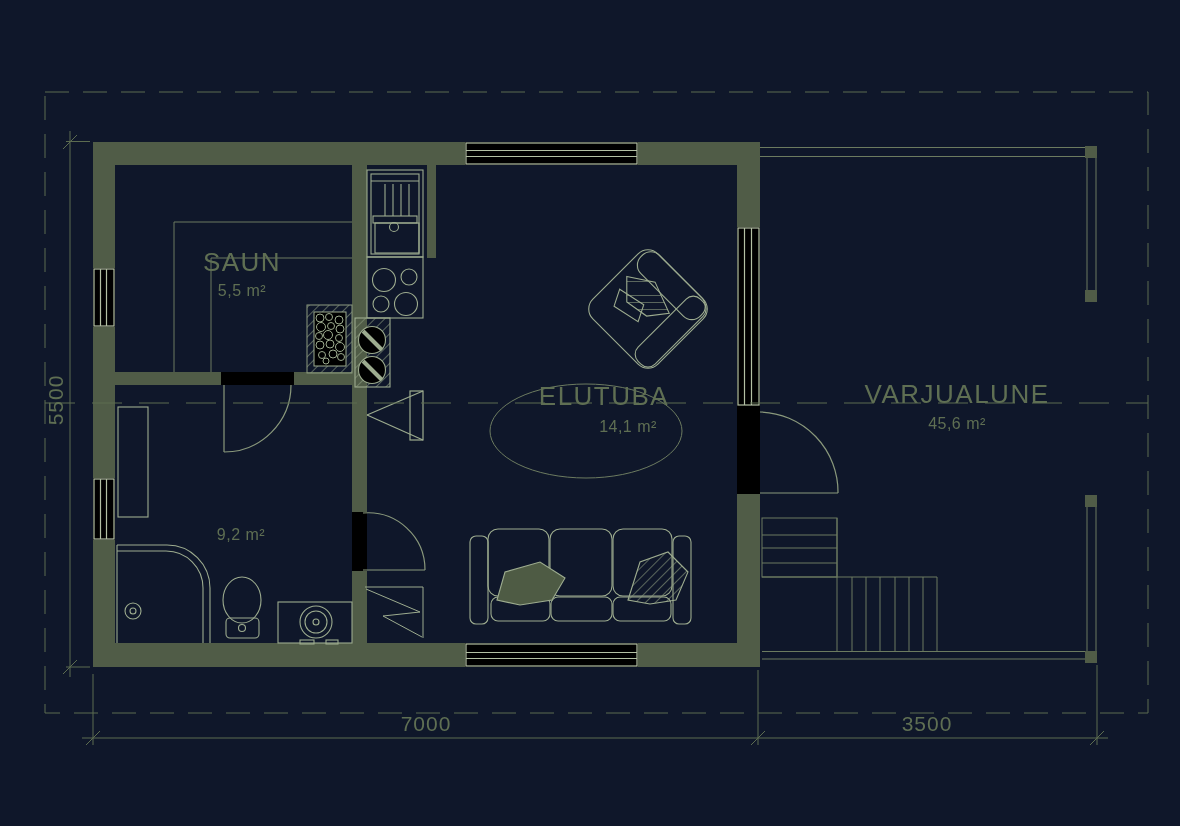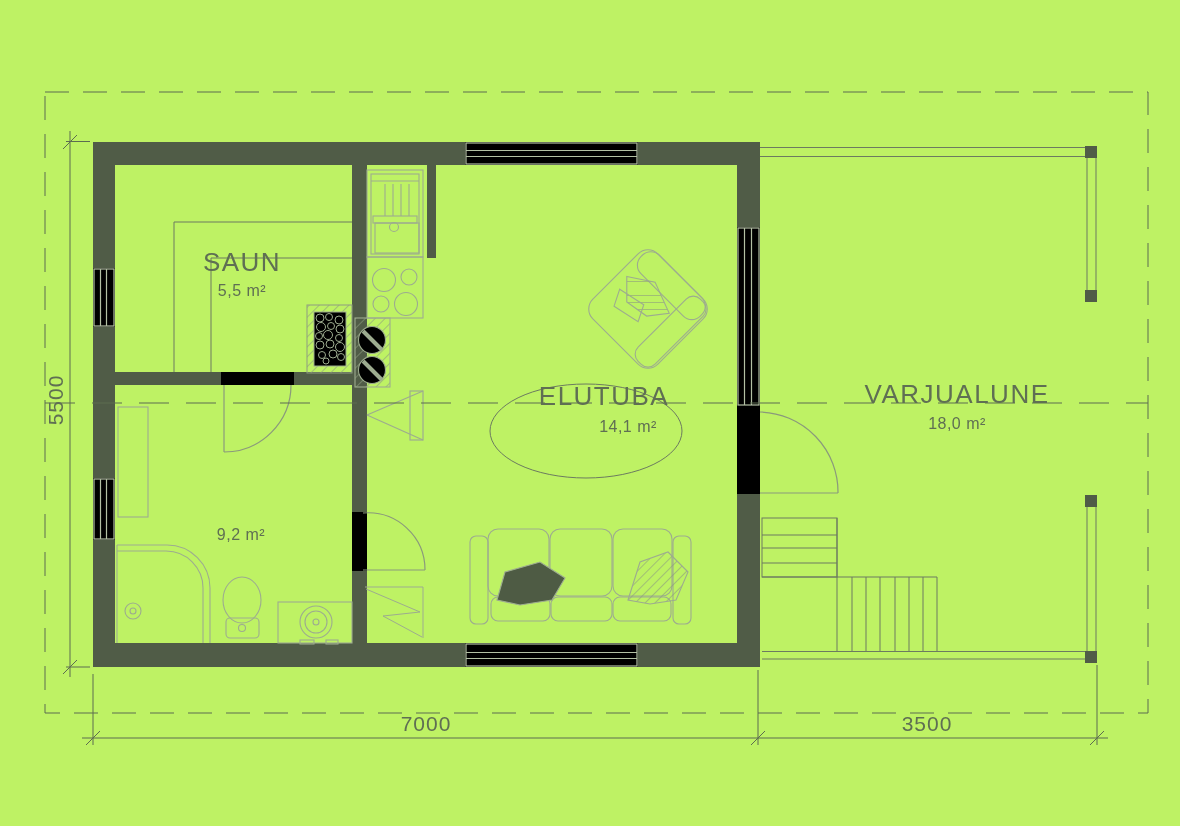--- a/index.html
+++ b/index.html
@@ -1,16 +1,16 @@
 <!DOCTYPE html>
 <html><head>
 <meta charset="utf-8">
 <style>
   html,body{margin:0;padding:0;background:#000;}
-  #plan{position:relative;width:1180px;height:826px;background:#bef264;overflow:hidden;
+  #plan{position:relative;width:1180px;height:826px;background:#0f172a;overflow:hidden;
         font-family:"Liberation Sans", sans-serif;}
   #plan svg{position:absolute;left:0;top:0;}
   .lbl{position:absolute;transform:translate(-50%,-50%);color:#5f6f53;white-space:nowrap;
        -webkit-user-select:none;user-select:none;}
   .room-name{font-size:26px;letter-spacing:1.5px;}
   .room-area{font-size:16px;letter-spacing:.5px;}
   .dim{font-size:21px;letter-spacing:1px;}
   .dim-vert{transform:translate(-50%,-50%) rotate(-90deg);}
 </style>
 </head>
@@ -261,18 +261,18 @@
 
   <div class="lbl room-name" style="left:242px;top:262px;">SAUN</div>
   <div class="lbl room-area" style="left:242px;top:291px;">5,5 m²</div>
 
   <div class="lbl room-area" style="left:241px;top:535px;">9,2 m²</div>
 
   <div class="lbl room-name" style="left:604px;top:396px;">ELUTUBA</div>
   <div class="lbl room-area" style="left:604px;top:427px;margin-left:24px;">14,1 m²</div>
 
   <div class="lbl room-name" style="left:957px;top:394px;">VARJUALUNE</div>
-  <div class="lbl room-area" style="left:957px;top:424px;">18,0 m²</div>
+  <div class="lbl room-area" style="left:957px;top:424px;">45,6 m²</div>
 
   <div class="lbl dim dim-vert" style="left:56px;top:400px;">5500</div>
   <div class="lbl dim" style="left:426px;top:724px;">7000</div>
   <div class="lbl dim" style="left:927px;top:724px;">3500</div>
 </div>
 
 </body></html>

